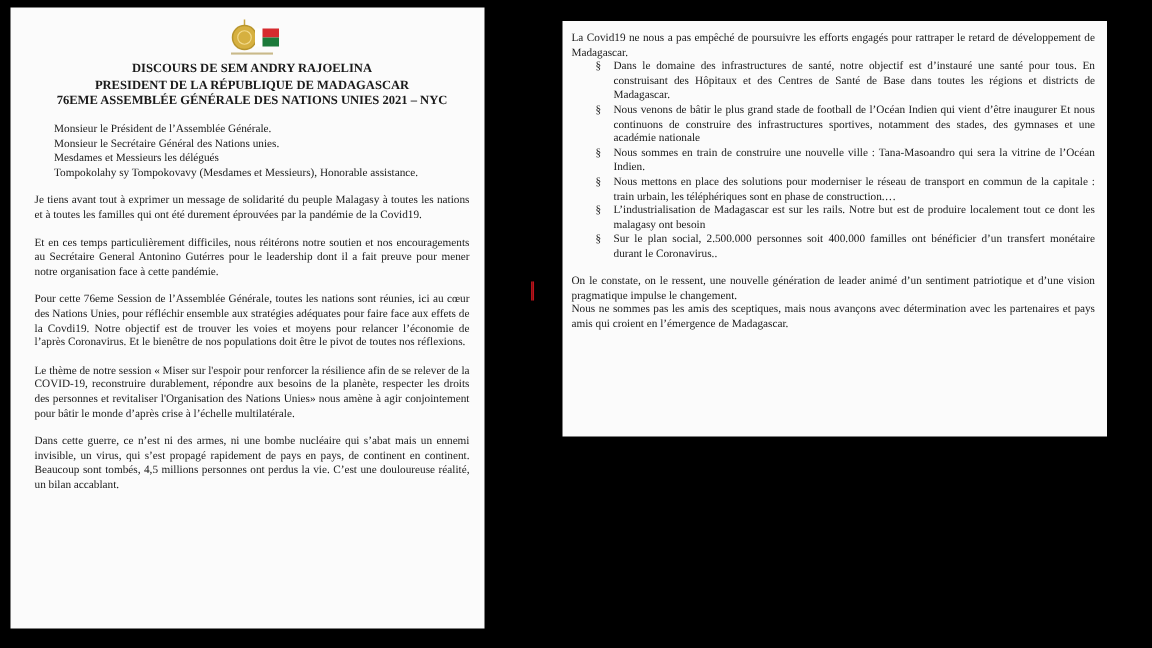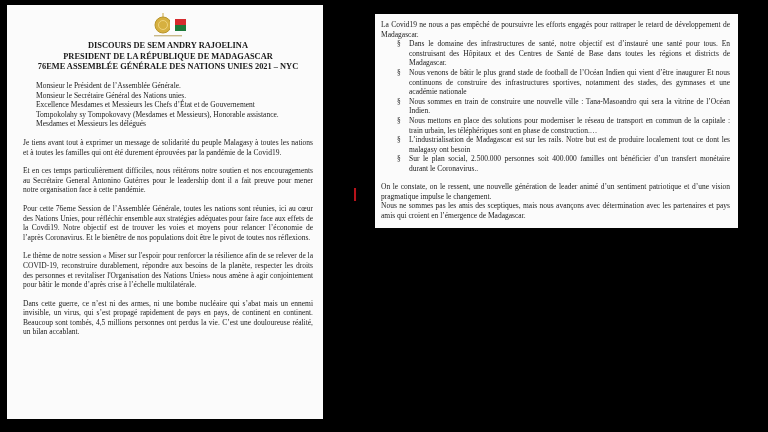--- a/index.html
+++ b/index.html
@@ -1,20 +1,20 @@
 <!DOCTYPE html>
 <html><head>
 <meta charset="utf-8">
 <style>
   html, body { margin:0; padding:0; }
   body { width:768px; height:432px; background:#000; position:relative; overflow:hidden;
          font-family:"Liberation Serif", "DejaVu Serif", serif; color:#1a1a1a; }
   .page { position:absolute; background:#fbfbfb; box-sizing:border-box; }
   #left-page { left:7px; top:5px; width:316px; height:414px; padding:6px 10px 0 16px; }
-  #right-page { left:375px; top:14px; width:363px; height:214px; padding:6px 8px 0 6px; }
+  #right-page { left:375px; top:14px; width:363px; height:277px; padding:6px 8px 0 6px; }
   .logo { display:flex; justify-content:center; height:27px; margin-bottom:3px; }
   .logo svg { width:44px; height:27px; }
   .heading { text-align:center; font-weight:bold; font-size:8.4px; line-height:10.5px; }
   p, .line { margin:0; font-size:7.5px; line-height:9.6px; text-align:justify; }
   .gap { height:8.5px; }
   .salute { font-size:7.5px; line-height:9.6px;padding-left:13px; }
   .para { margin:0 0 9px 0; }
   ul { list-style:none; margin:0; padding:0 0 0 16px; }
   li { position:relative; font-size:7.5px; line-height:9.6px; text-align:justify; padding-left:12px; }
   li .bullet { position:absolute; left:0; top:0; }
@@ -40,23 +40,22 @@
   <div class="heading">
     <div>DISCOURS DE SEM ANDRY RAJOELINA</div>
     <div>PRESIDENT DE LA RÉPUBLIQUE DE MADAGASCAR</div>
     <div>76EME ASSEMBLÉE GÉNÉRALE DES NATIONS UNIES 2021 – NYC</div>
   </div>
   <div class="gap"></div>
 
   <div class="para">
     <div class="salute">Monsieur le Président de l’Assemblée Générale.</div>
     <div class="salute">Monsieur le Secrétaire Général des Nations unies.</div>
-    <div class="salute">Excellence Mesdames et Messieurs les Chefs d’État et de Gouvernement</div>
+    <div class="salute">Mesdames et Messieurs les délégués</div>
     <div class="salute">Tompokolahy sy Tompokovavy (Mesdames et Messieurs),  Honorable assistance.</div>
-    <div class="salute">Mesdames et Messieurs les délégués</div>
   </div>
 
   <p class="para">Je tiens avant tout à exprimer un message de solidarité du peuple Malagasy à toutes les nations et à toutes les familles qui ont été durement éprouvées par la pandémie de la Covid19.</p>
   <p class="para">Et en ces temps particulièrement difficiles, nous réitérons notre soutien et nos encouragements au Secrétaire General Antonino Gutérres pour le leadership dont il a fait preuve pour mener notre organisation face à cette pandémie.</p>
   <p class="para">Pour cette 76eme Session de l’Assemblée Générale, toutes les nations sont réunies, ici au cœur des Nations Unies, pour réfléchir ensemble aux stratégies adéquates pour faire face aux effets de la Covdi19. Notre objectif est de trouver les voies et moyens pour relancer l’économie de l’après Coronavirus. Et le bienêtre de nos populations doit être le pivot de toutes nos réflexions.</p>
   <p class="para">Le thème de notre session « Miser sur l'espoir pour renforcer la résilience afin de se relever de la COVID-19, reconstruire durablement, répondre aux besoins de la planète, respecter les droits des personnes et revitaliser l'Organisation des Nations Unies» nous amène à agir conjointement pour bâtir le monde d’après crise à l’échelle multilatérale.</p>
   <p>Dans cette guerre, ce n’est ni des armes, ni une bombe nucléaire qui s’abat mais un ennemi invisible, un virus, qui s’est propagé rapidement de pays en pays, de continent en continent. Beaucoup sont tombés, 4,5 millions personnes ont perdus la vie. C’est une douloureuse réalité, un bilan accablant.</p>
 </div>
 
 <div class="bars">||</div>

